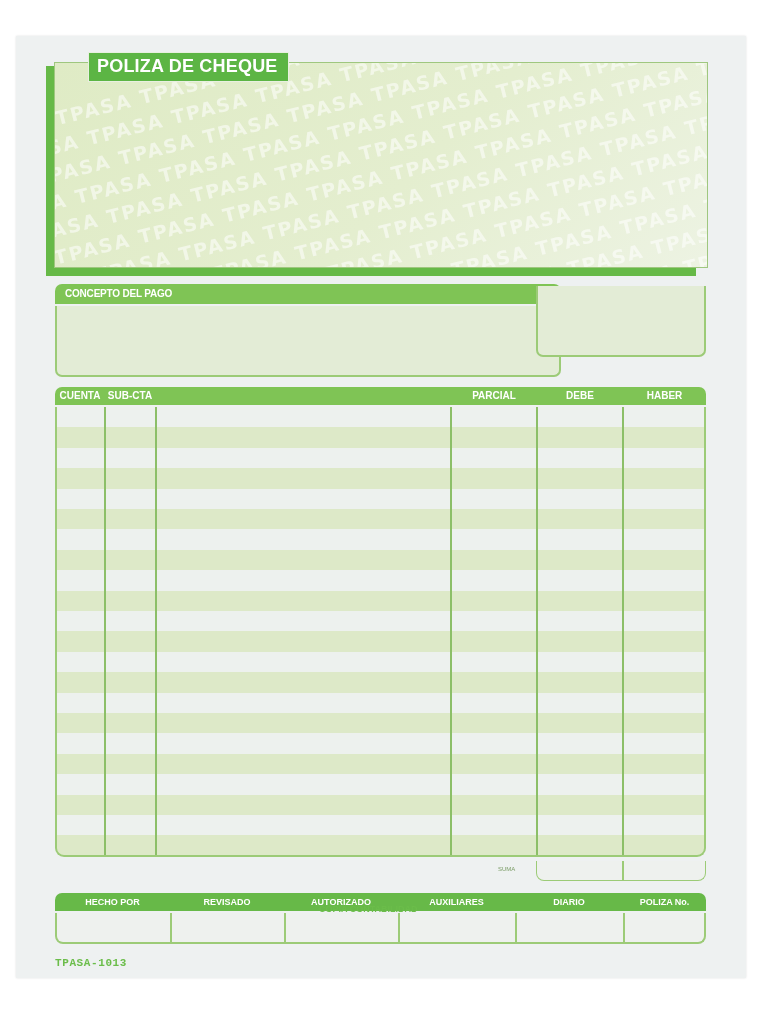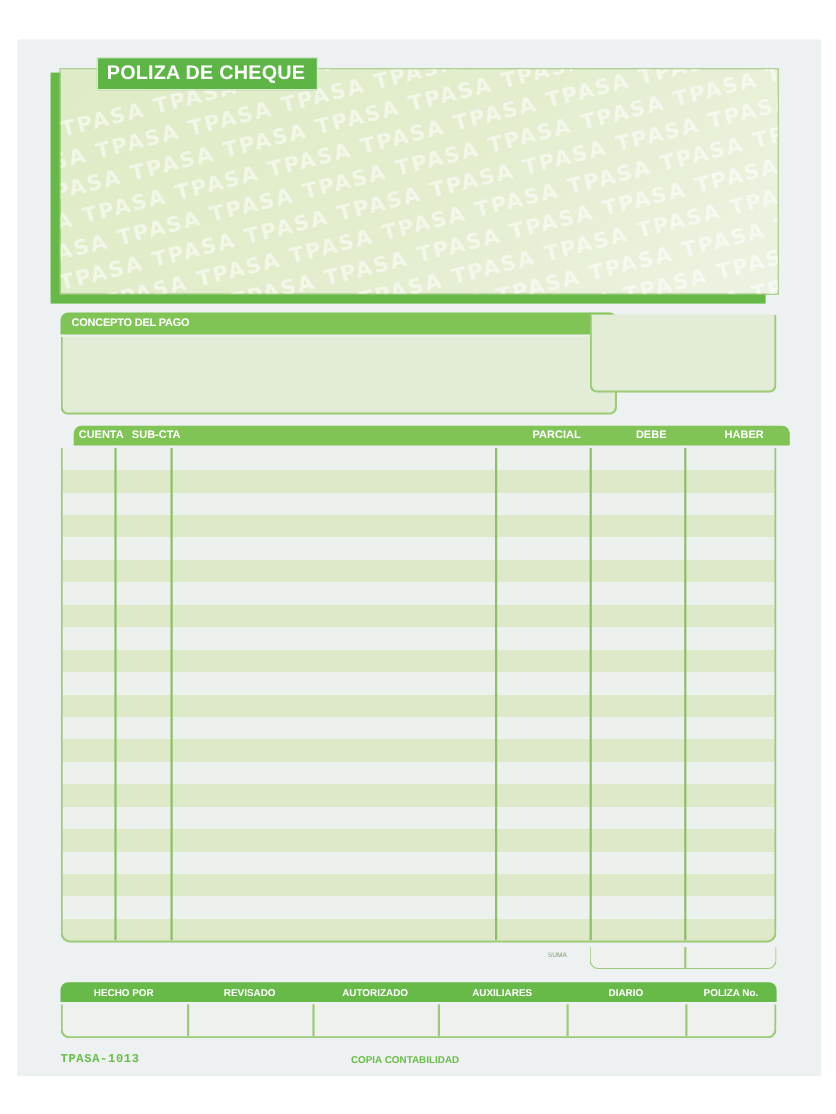--- a/index.html
+++ b/index.html
@@ -28,21 +28,21 @@
   .cbox .hd { height:20px; background:#7fc455; color:#fff; font-size:10px; font-weight:bold;
               line-height:20px; padding-left:10px; border-radius:7px 7px 0 0;
               font-family:"Liberation Sans", sans-serif; letter-spacing:-0.2px; }
   .cbox .bd { height:69px; border:2px solid #9ccb77; border-top:0; background:#e3ecd6;
               border-radius:0 0 7px 7px; margin-top:2px; }
 
   
   .main-table { position:absolute; left:55px; top:387px; width:651px; height:470px; }
   .mt-head { position:absolute; left:0; top:0; width:651px; height:18px; background:#7fc455;
              border-radius:7px 7px 0 0; color:#fff; font-size:10px; font-weight:bold;
-             font-family:"Liberation Sans", sans-serif;margin-left:12px; }
+             font-family:"Liberation Sans", sans-serif; }
   .mt-head span { position:absolute; top:0; line-height:18px; text-align:center; }
   .mt-body { position:absolute; left:0; top:20px; width:647px; height:448px;
              border:2px solid #9ccb77; border-top:0; border-radius:0 0 9px 9px; overflow:hidden;
              background: repeating-linear-gradient(to bottom, #edf1ee 0px, #edf1ee 20.4px, #dde9c8 20.4px, #dde9c8 40.8px); }
   .vline { position:absolute; top:0; width:2px; height:100%; background:#8cbf68; }
 
   
   .suma-label { position:absolute; left:498px; top:866px; font-size:6px; color:#7a9c66;
                 font-family:"Liberation Sans", sans-serif; }
   .suma-box { position:absolute; left:536px; top:861px; width:168px; height:19px;
@@ -54,21 +54,21 @@
   .sig-head { position:absolute; left:0; top:0; width:651px; height:18px; background:#67b948;
               border-radius:7px 7px 0 0; color:#fff; font-size:9px; font-weight:bold;
               font-family:"Liberation Sans", sans-serif; }
   .sig-head span { position:absolute; top:0; line-height:18px; text-align:center; }
   .sig-body { position:absolute; left:0; top:20px; width:647px; height:29px; border:2px solid #9ccb77;
               border-top:0; border-radius:0 0 8px 8px; background:#eef1ee; }
   .sig-div { position:absolute; top:0; width:2px; height:100%; background:#9ccb77; }
 
   .form-code { position:absolute; left:55px; top:957px; color:#6bbd4a; font-weight:bold; font-size:11px;
                font-family:Liberation Mono, monospace; letter-spacing:0.6px; }
-  .copy-label { position:absolute; left:319px; top:958px; color:#6bbd4a; font-size:9px; font-weight:bold;
+  .copy-label { position:absolute; left:319px; top:904px; color:#6bbd4a; font-size:9px; font-weight:bold;
                 font-family:"Liberation Sans", sans-serif;text-align:center; }
 </style>
 </head>
 <body>
 
 <div class="paper"></div>
 
 <div class="title-block">
   <div class="title-shadow"></div>
   <div class="title-panel">

